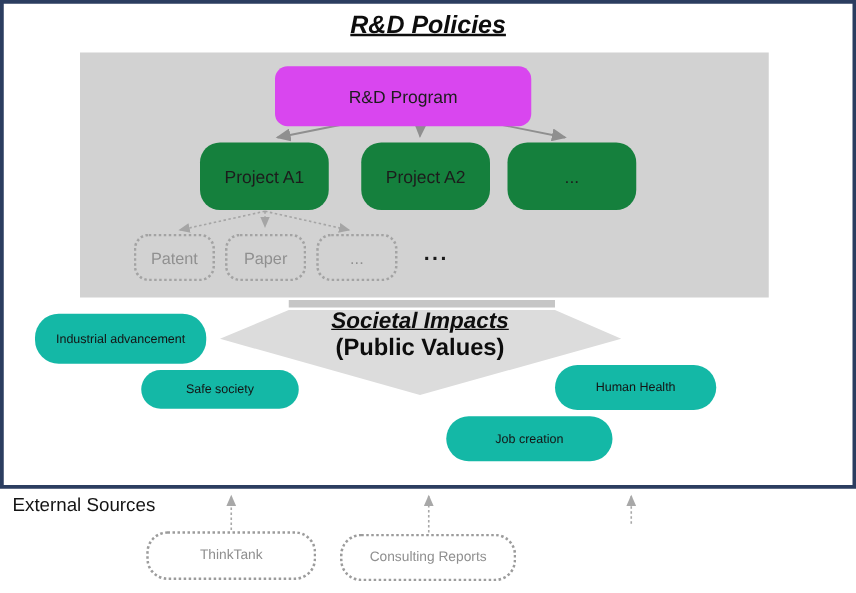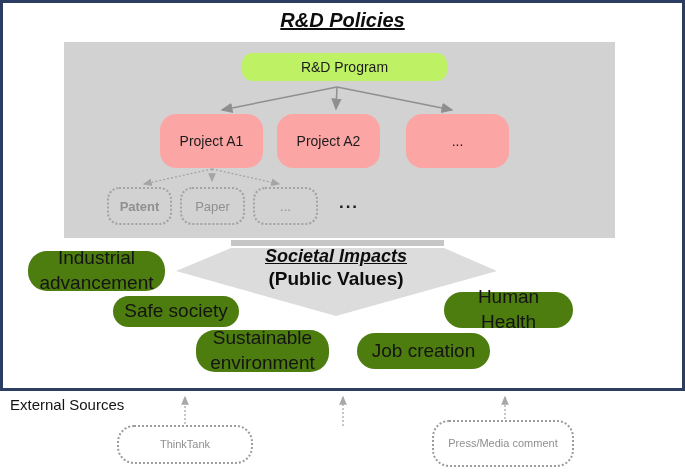--- a/index.html
+++ b/index.html
@@ -43,28 +43,28 @@
     z-index: 2;
     pointer-events: none;
   }
   .node {
     position: absolute;
     display: flex; align-items: center; justify-content: center;
     text-align: center;
     z-index: 3;
   }
   .program-box {
-    left: 242px; top: 53px; width: 205px; height: 28px;
-    background: #bef264;
+    left: 220px; top: 53px; width: 205px; height: 48px;
+    background: #d946ef;
     border-radius: 10px;
     font-size: 14px; color: #1c1c1c;
   }
   .project-box {
     top: 114px; width: 103px; height: 54px;
-    background: #fca5a5;
+    background: #15803d;
     border-radius: 16px;
     font-size: 14px; color: #1c1c1c;
   }
   .output-box {
     top: 187px; width: 65px; height: 38px;
     border: 2px dotted #a3a3a3;
     border-radius: 12px;
     color: #909090;
     font-size: 13px;
     background: transparent;
@@ -85,23 +85,23 @@
     font-size: 18px; font-weight: bold; font-style: italic;
     text-decoration: underline;
     color: #0d0d0d;
   }
   .impact-subtitle {
     left: 196px; top: 268px; width: 280px;
     font-size: 19px; font-weight: bold;
     color: #0d0d0d;
   }
   .pill {
-    background: #4d7c0f;
+    background: #14b8a6;
     border-radius: 19px;
-    font-size: 19px; line-height: 1.3; color: #141414;
+    font-size: 10px; line-height: 1.3; color: #141414;
     padding: 0 6px;
   }
   .pill-industrial   { left: 28px;  top: 251px; width: 137px; height: 40px; }
   .pill-safe         { left: 113px; top: 296px; width: 126px; height: 31px; }
   .pill-sustainable  { left: 196px; top: 330px; width: 133px; height: 42px; }
   .pill-job          { left: 357px; top: 333px; width: 133px; height: 36px; }
   .pill-human        { left: 444px; top: 292px; width: 129px; height: 36px; }
   .pill-convenience  { left: 526px; top: 251px; width: 128px; height: 35px; }
   .external-label {
     position: absolute; left: 10px; top: 396px;
@@ -155,35 +155,34 @@
     <line x1="505" y1="419" x2="505" y2="397" stroke="#a8a8a8" stroke-width="1.3" stroke-dasharray="2 2" marker-end="url(#ah-dot)"></line>
   </svg>
 
   <div class="frame"></div>
 
   <div class="page-title">R&amp;D Policies</div>
 
   <div class="node program-box">R&amp;D Program</div>
 
   <div class="node project-box" style="left:160px;">Project A1</div>
-  <div class="node project-box" style="left:277px;">Project A2</div>
+  <div class="node project-box" style="left:289px;">Project A2</div>
   <div class="node project-box" style="left:406px;">...</div>
 
-  <div class="node output-box" style="left:107px;font-weight:bold;">Patent</div>
+  <div class="node output-box" style="left:107px;">Patent</div>
   <div class="node output-box" style="left:180px;">Paper</div>
   <div class="node output-box" style="left:253px;">...</div>
   <div class="node black-ellipsis">...</div>
 
 
   <div class="node impact-title">Societal Impacts</div>
   <div class="node impact-subtitle">(Public Values)</div>
 
   <div class="node pill pill-industrial">Industrial advancement</div>
   <div class="node pill pill-safe">Safe society</div>
-  <div class="node pill pill-sustainable">Sustainable environment</div>
   <div class="node pill pill-human">Human Health</div>
   <div class="node pill pill-job">Job creation</div>
 
   <div class="external-label">External Sources</div>
   <div class="node source-box source-thinktank">ThinkTank</div>
-  <div class="node source-box source-press">Press/Media comment</div>
+  <div class="node source-box source-consulting">Consulting Reports</div>
 
 </div>
 
 </body></html>

